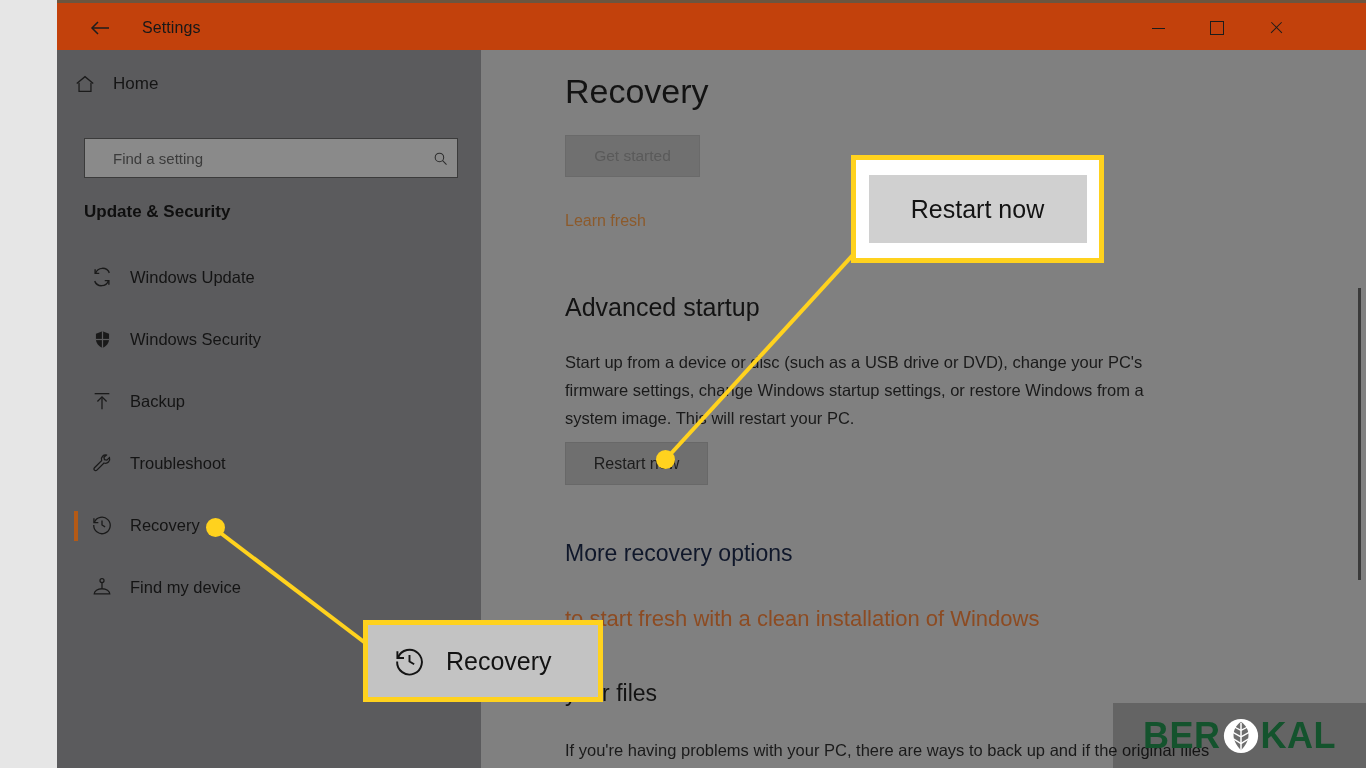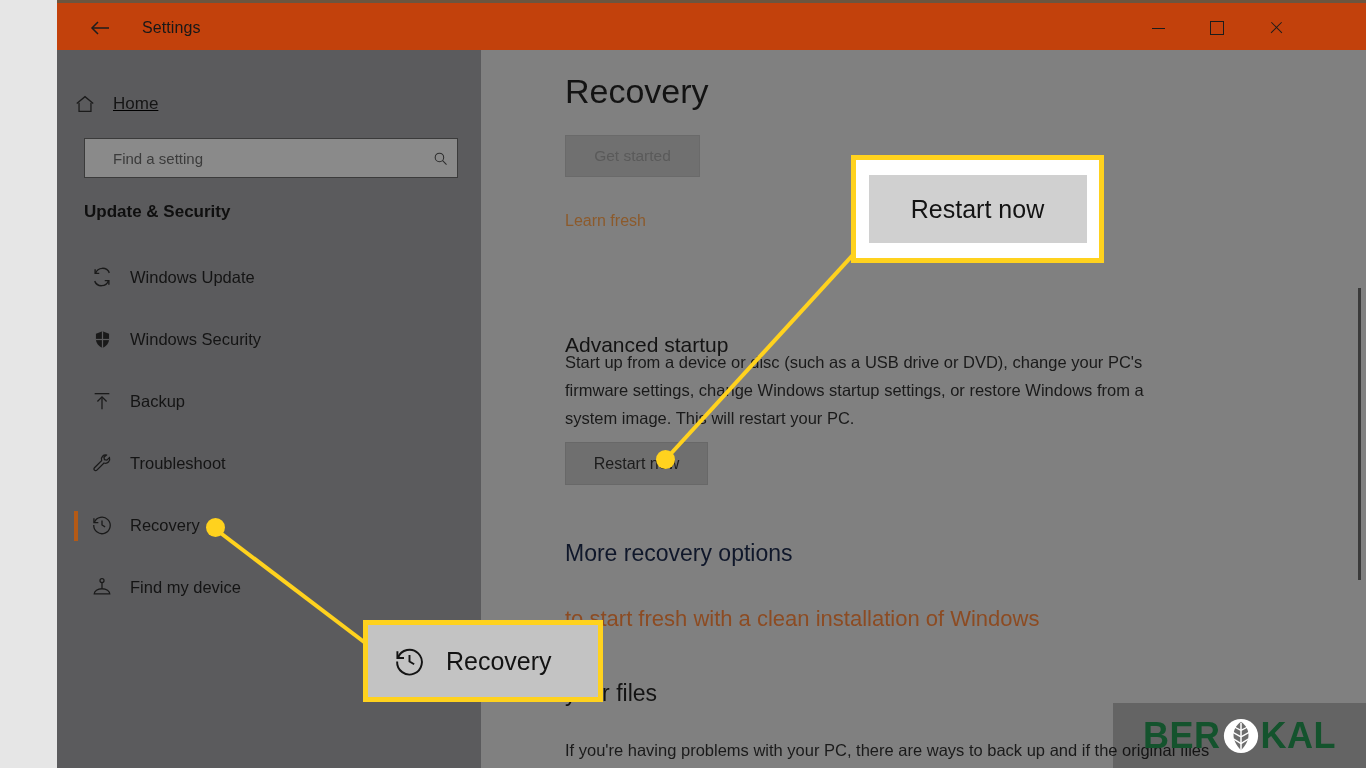--- a/index.html
+++ b/index.html
@@ -48,22 +48,22 @@
   }
   .wb-close:before{transform:rotate(45deg);}
   .wb-close:after{transform:rotate(-45deg);}
 
   
   #sidebar{
     position:absolute;left:0;top:50px;width:424px;height:718px;
     background:#5b5b5d;
   }
   #home-row{
-    position:absolute;left:0;top:30px;width:342px;height:48px;
-    display:flex;align-items:center;text-decoration:underline;
+    position:absolute;left:0;top:10px;width:342px;height:48px;
+    display:flex;align-items:center;
   }
   #home-row .ico{width:56px;display:flex;align-items:center;justify-content:center;color:#1b1b1b;}
   #home-row .lbl{font-size:17px;color:#151515;}
   #search-box{
     position:absolute;left:27px;top:88px;width:372px;height:38px;
     background:#8a8a8a;border:1px solid #3b3b3b;
     display:flex;align-items:center;
   }
   #search-input{
     flex:1;border:0;background:transparent;outline:none;
@@ -99,21 +99,21 @@
   #get-started{
     position:absolute;left:84px;top:85px;width:133px;height:40px;
     background:#707070;border:1px solid #6a6a6a;
     font-family:"Liberation Sans",sans-serif;font-size:15.5px;color:#5a5a5a;
     display:flex;align-items:center;justify-content:center;
   }
   #learn-more{
     position:absolute;left:84px;top:162px;font-size:16px;color:#8c5a2b;
   }
   #adv-title{
-    position:absolute;left:84px;top:243px;font-size:21px;color:#131313;margin-top:40px;
+    position:absolute;left:84px;top:243px;font-size:25px;color:#131313;
   }
   #adv-desc{
     position:absolute;left:84px;top:298px;width:600px;
     font-size:16.5px;line-height:28px;color:#1a1a1a;
   }
   #restart-now{
     position:absolute;left:84px;top:392px;width:141px;height:41px;
     background:#6f6f6f;border:1px solid #686868;
     font-family:"Liberation Sans",sans-serif;font-size:16px;color:#1c1c1c;
     display:flex;align-items:center;justify-content:center;

